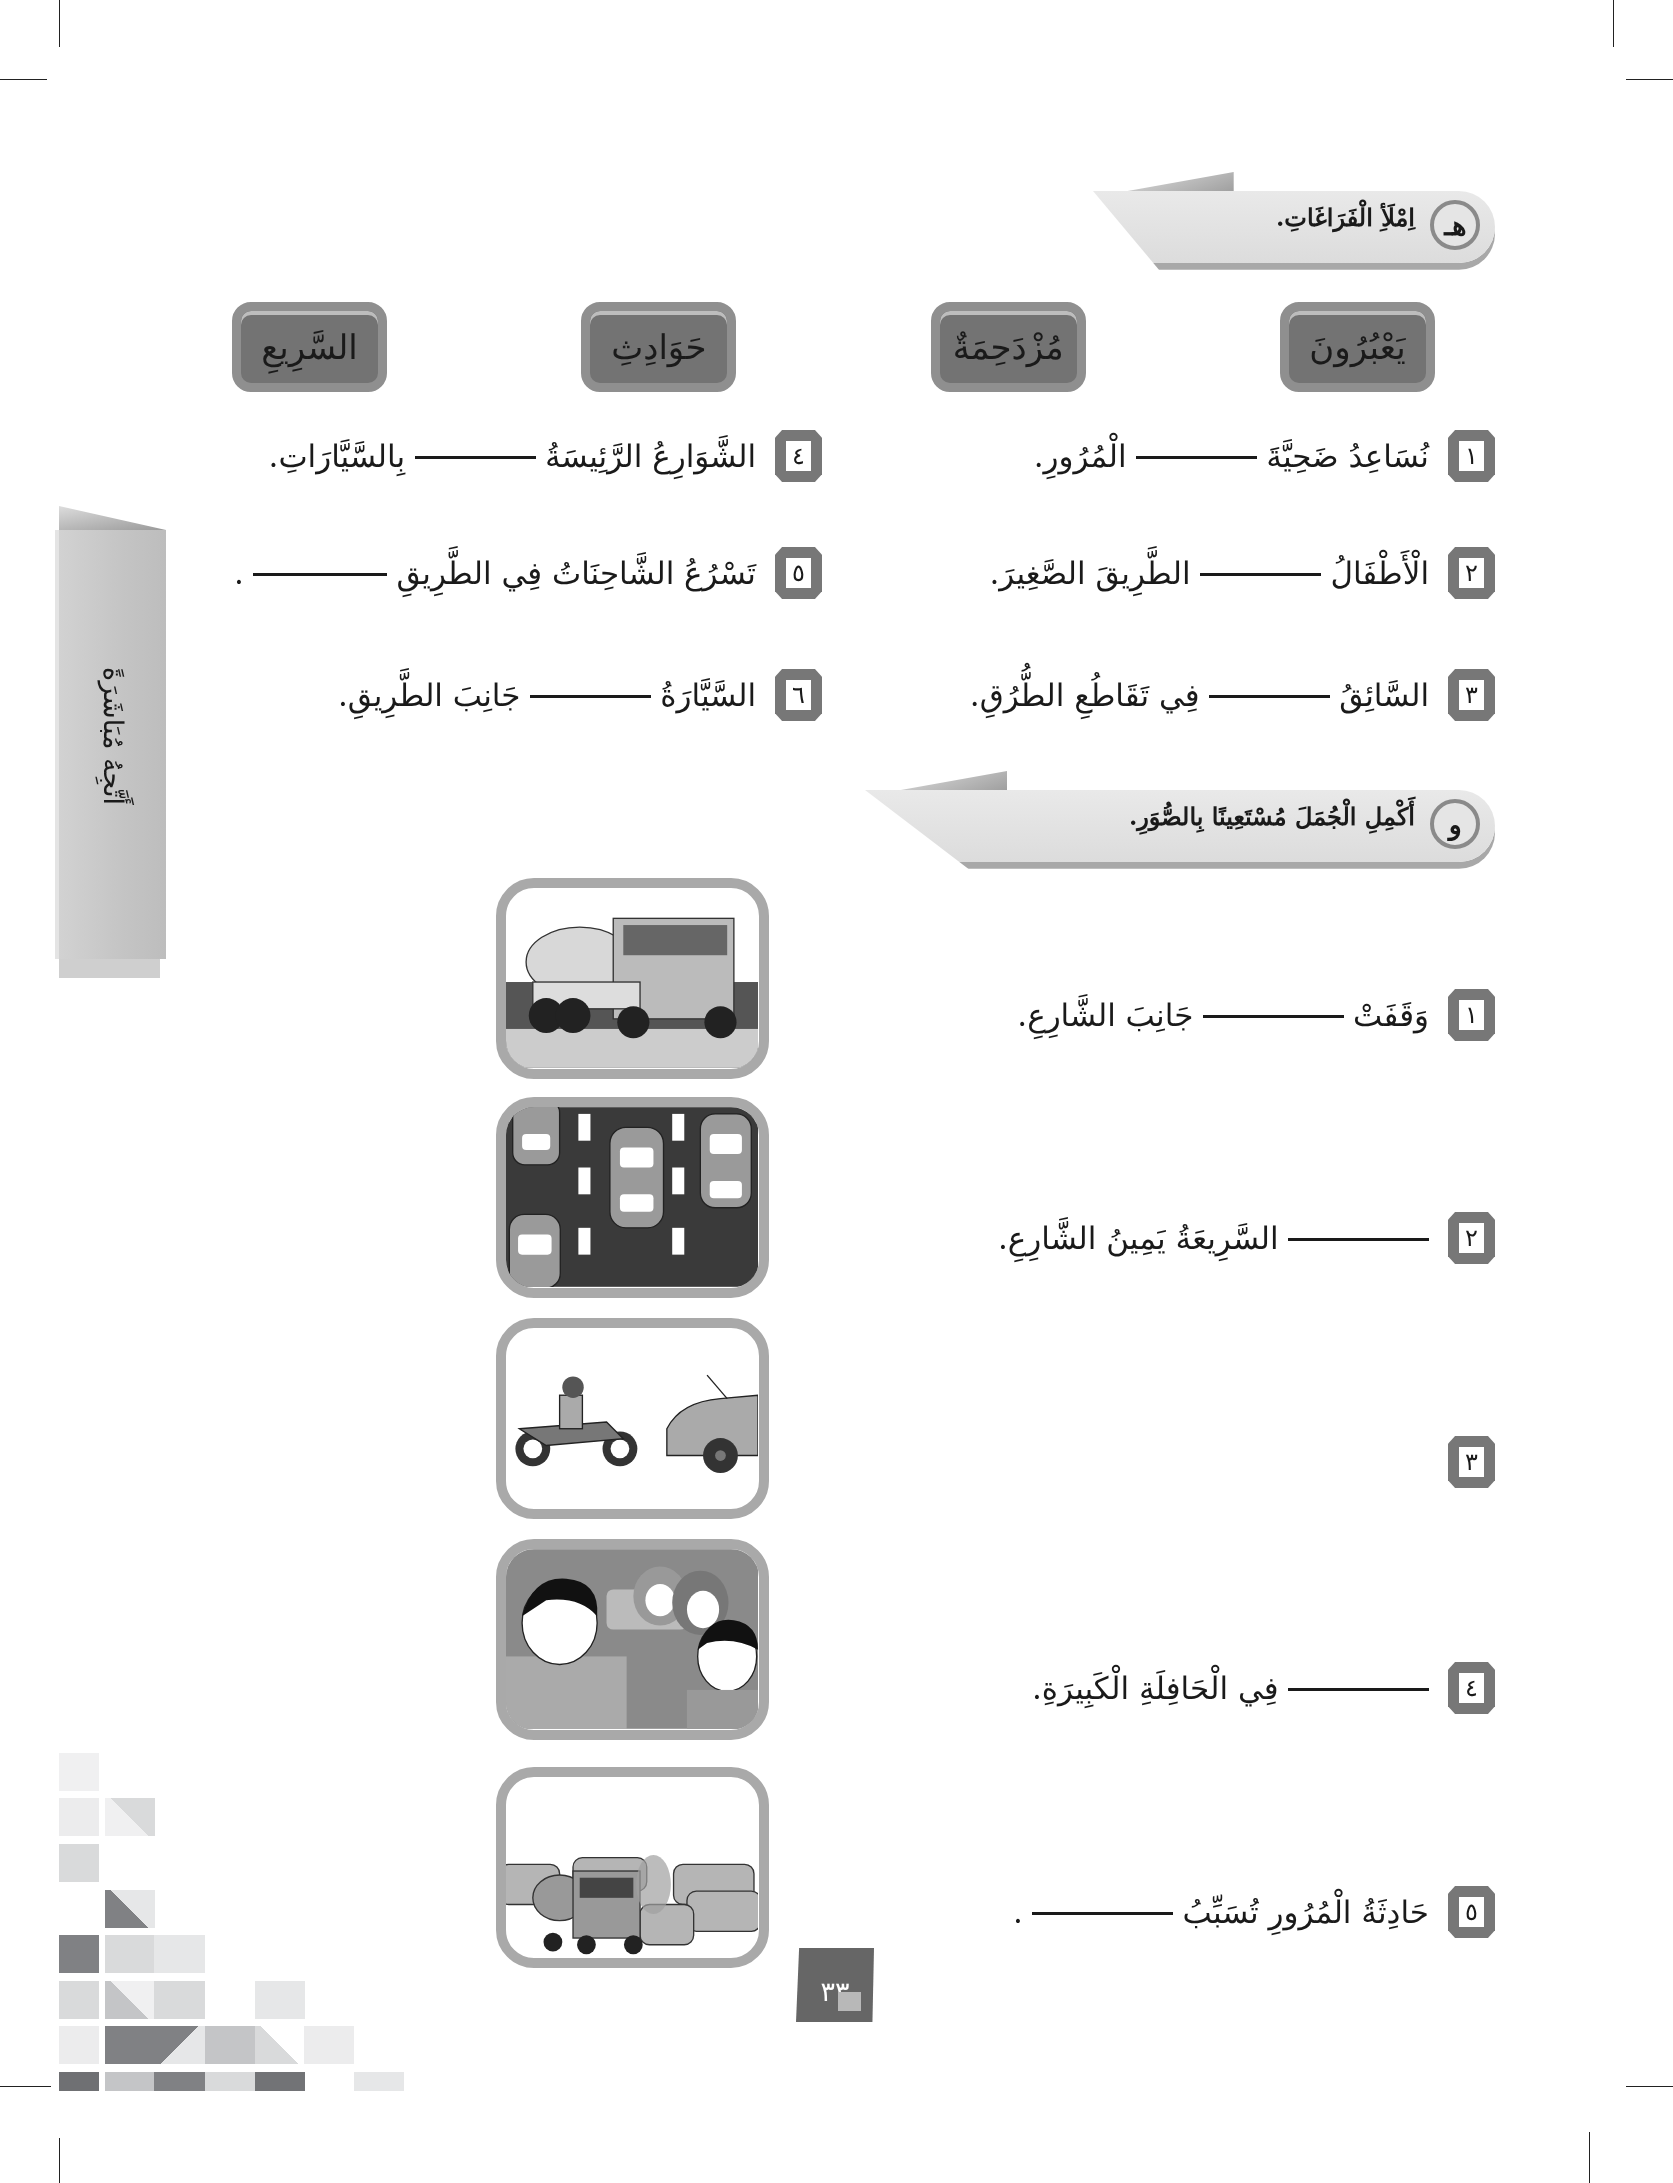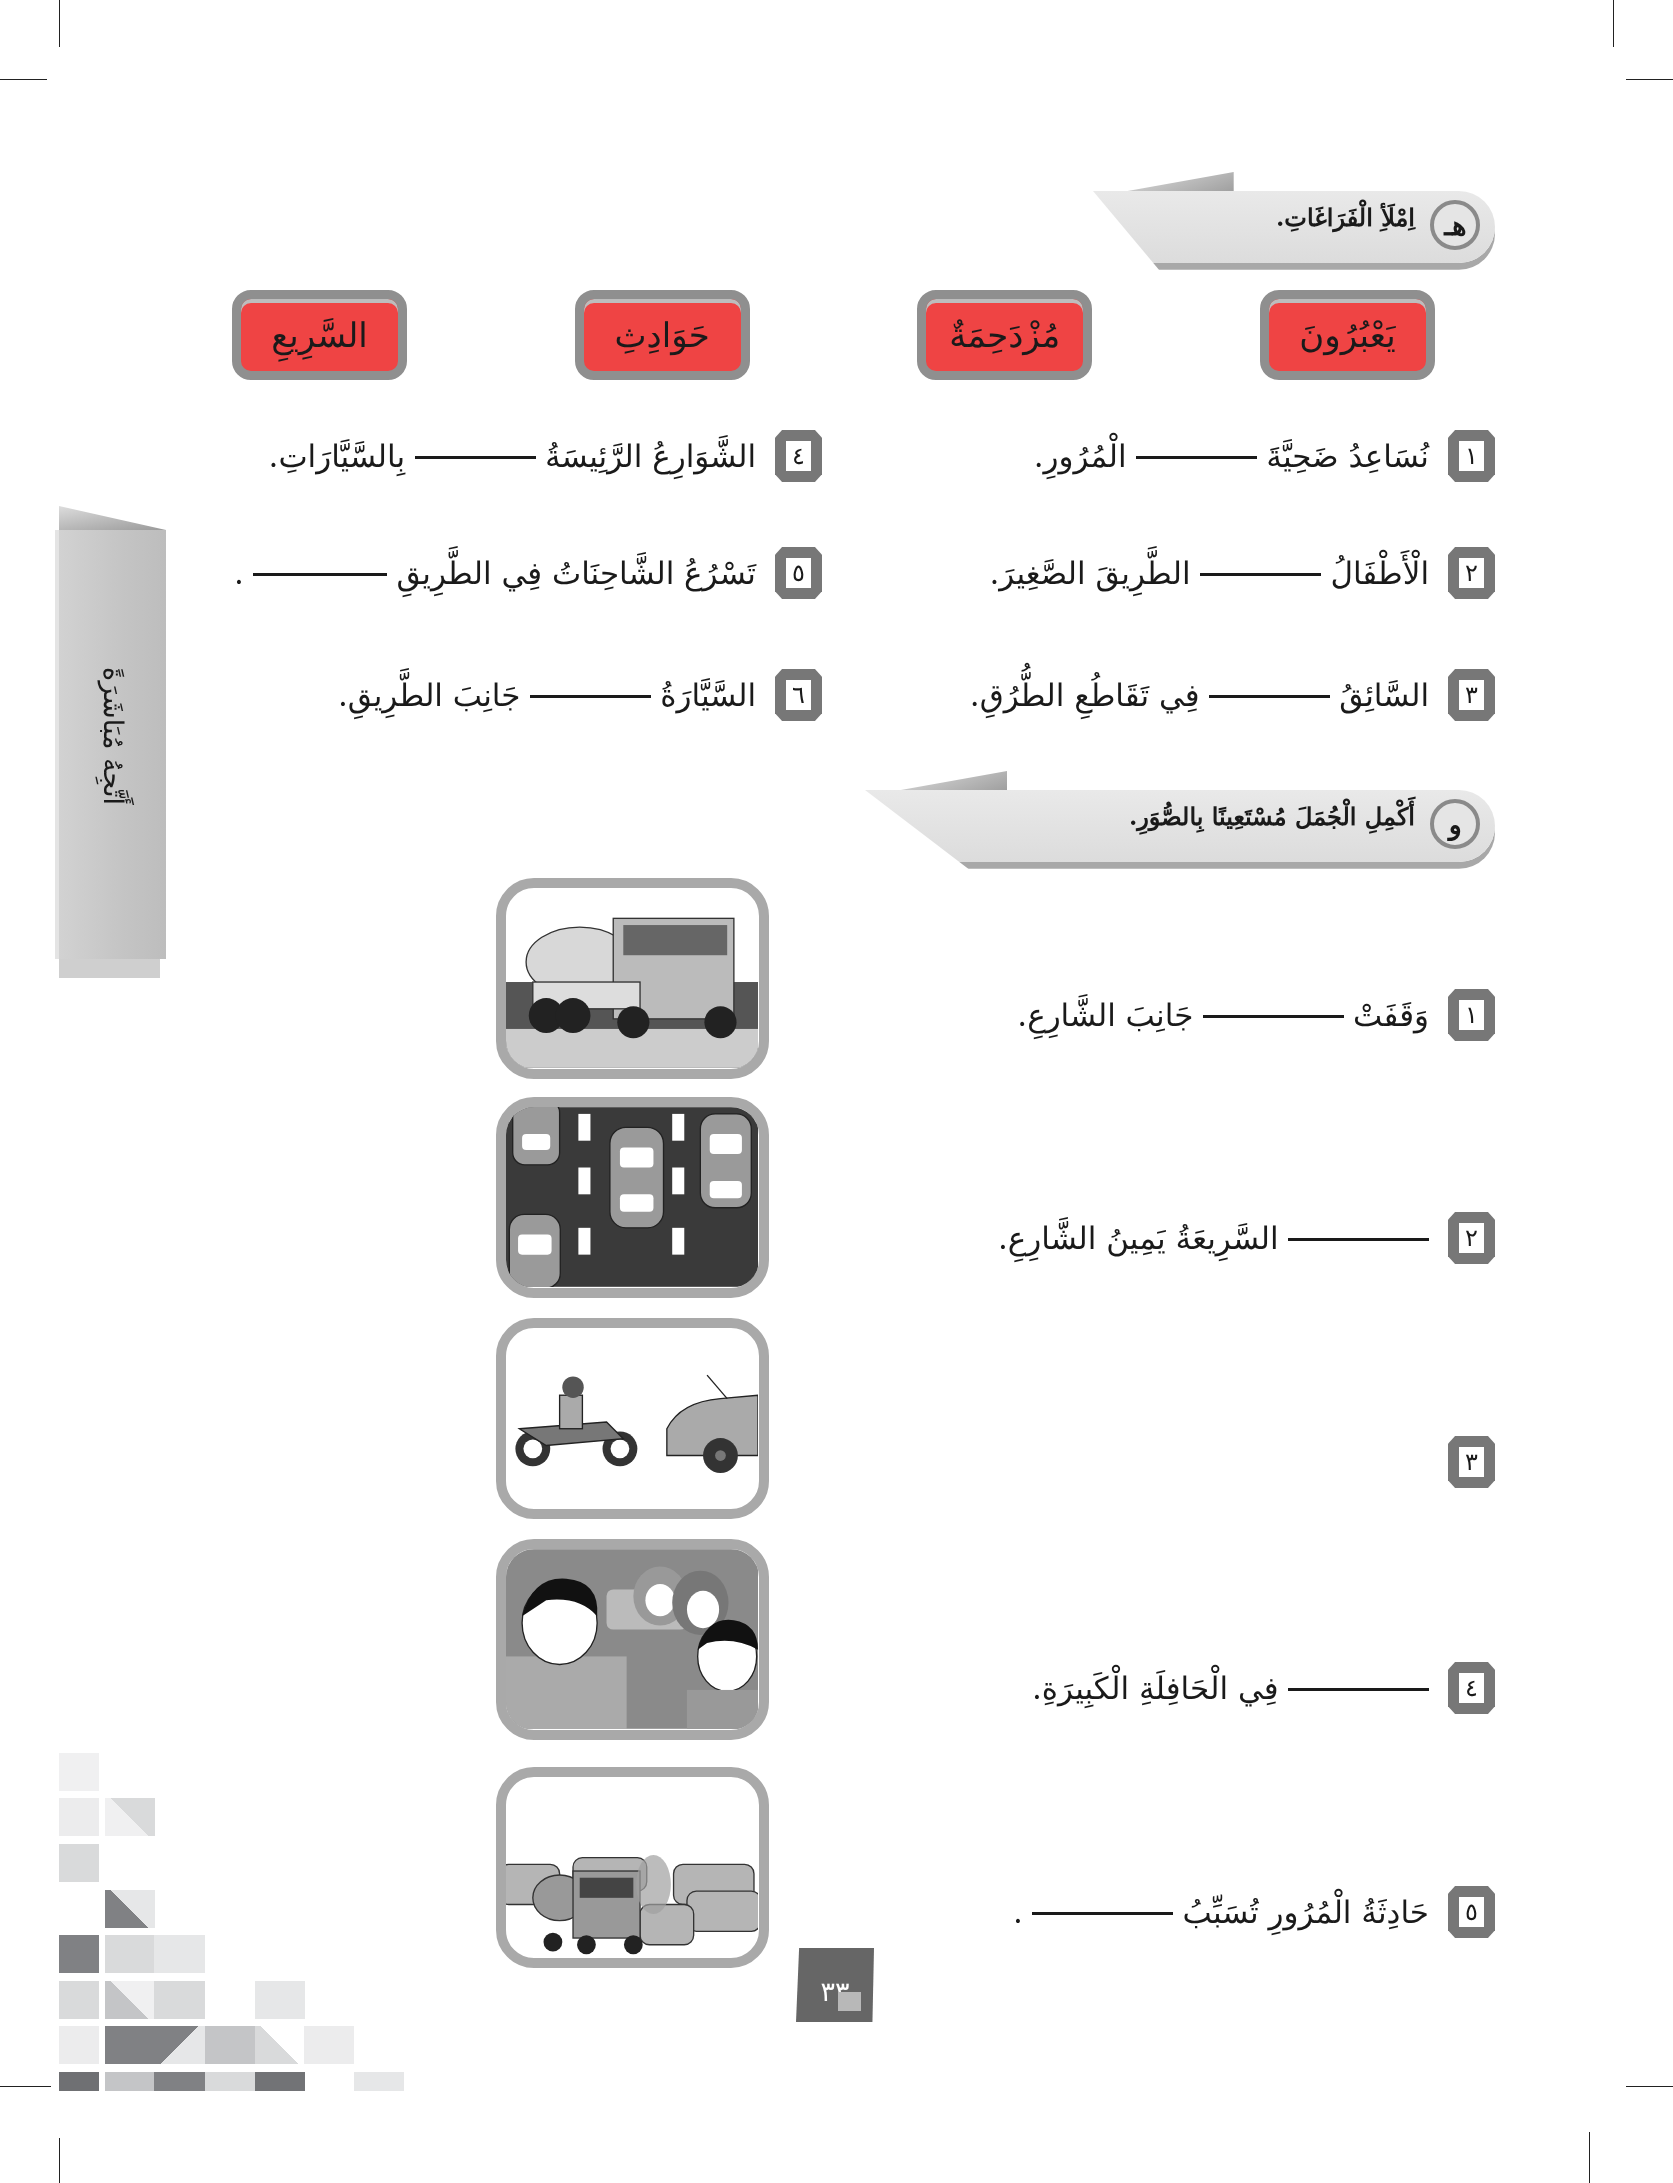--- a/index.html
+++ b/index.html
@@ -19,23 +19,23 @@
     clip-path:polygon(0 0,100% 0,100% 120%,18% 120%); }
   .banner .letter { position:absolute; right:14.7px; top:28px; width:50px; height:50px; border-radius:50%;
     background:#e5e5e5; border:4px solid #8a8a8a; display:flex; align-items:center; justify-content:center;
     font-size:27px; font-weight:bold; box-sizing:border-box; }
   .banner .title { position:absolute; right:80px; top:31px; font-size:24px; font-weight:bold;
     direction:rtl; white-space:nowrap; }
 
   
   .wordbank { position:absolute; top:290px; left:232px; width:1203px; height:91px;
     display:flex; flex-direction:row-reverse; justify-content:space-between; }
-  .word { width:175px; height:90px; border:9.4px solid #8f8f8f; border-radius:19px; box-sizing:border-box;
-    background:#ef4444; box-shadow:0 4px 0 #bdbdbd inset; display:flex; align-items:center; justify-content:center;
-    font-size:34px; direction:rtl; }
+  .word { width:155px; height:90px; border:9.4px solid #8f8f8f; border-radius:19px; box-sizing:border-box;
+    background:#737373; box-shadow:0 4px 0 #bdbdbd inset; display:flex; align-items:center; justify-content:center;
+    font-size:34px; direction:rtl;margin-top:12px; }
 
   
   .item { position:absolute; height:54px; direction:rtl; display:flex; align-items:center; }
   .num { width:47px; height:52px; flex:0 0 auto; position:relative; margin-left:19px;
     background:#777; clip-path:polygon(15% 0,85% 0,100% 15%,100% 85%,85% 100%,15% 100%,0 85%,0 15%); }
   .num span { position:absolute; left:11.4px; right:11.4px; top:10.7px; bottom:10.7px; background:#fff;
     display:flex; align-items:center; justify-content:center; font-size:24px; }
   .sent { font-size:31px; white-space:nowrap; display:flex; align-items:baseline; gap:9.4px; }
   .blank { display:inline-block; border-bottom:3.4px solid #1a1a1a; height:0; transform:translateY(-8px); }
 

